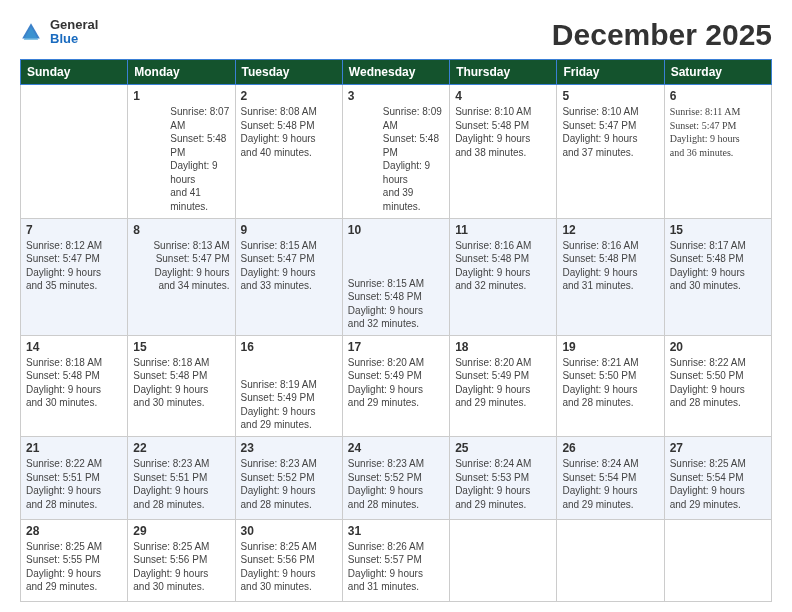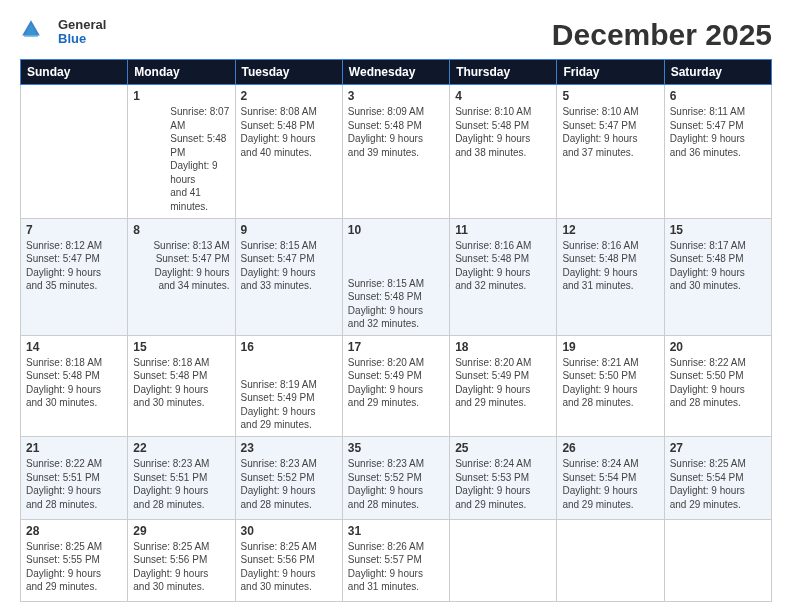--- a/index.html
+++ b/index.html
@@ -18,21 +18,22 @@
       flex-direction: column;
     }
     .header {
       display: flex;
       align-items: flex-start;
       justify-content: space-between;
       margin-bottom: 8px;
     }
     .logo {
       display: flex;
-      gap: 16px;
+      align-items: center;
+      gap: 8px;
     }
     .logo-text {
       display: flex;
       flex-direction: column;
       font-size: 13px;
       line-height: 1.1;
     }
     .logo-general { font-weight: bold; color: #333; }
     .logo-blue { font-weight: bold; color: #1a6bbf; }
     .logo-icon {
@@ -52,21 +53,21 @@
       font-size: 14px;
       font-weight: normal;
       color: #333;
     }
     table {
       width: 100%;
       border-collapse: collapse;
       flex: 1;
     }
     thead tr th {
-      background: #0f172a;
+      background: #14532d;
       color: #fff;
       font-size: 12px;
       font-weight: bold;
       padding: 5px 6px;
       text-align: left;
       border: 1px solid #3a7fd5;
     }
     tbody tr td {
       border: 1px solid #ccc;
       vertical-align: top;
@@ -143,42 +144,42 @@
           </td>
           <td>
             <span class="day-num">2</span>
             <div class="day-info" style="white-space: pre-line;">Sunrise: 8:08 AM
 Sunset: 5:48 PM
 Daylight: 9 hours
 and 40 minutes.</div>
           </td>
           <td>
             <span class="day-num">3</span>
-            <div class="day-info" style="white-space: pre-line;">Sunrise: 8:09 AM
+            <div class="day-info" style="white-space: pre-line; margin-left: 35px;">Sunrise: 8:09 AM
 Sunset: 5:48 PM
 Daylight: 9 hours
 and 39 minutes.</div>
           </td>
           <td>
             <span class="day-num">4</span>
             <div class="day-info" style="white-space: pre-line;">Sunrise: 8:10 AM
 Sunset: 5:48 PM
 Daylight: 9 hours
 and 38 minutes.</div>
           </td>
           <td>
             <span class="day-num">5</span>
             <div class="day-info" style="white-space: pre-line;">Sunrise: 8:10 AM
 Sunset: 5:47 PM
 Daylight: 9 hours
 and 37 minutes.</div>
           </td>
           <td>
             <span class="day-num">6</span>
-            <div class="day-info" style="white-space: pre-line;">Sunrise: 8:11 AM
+            <div class="day-info" style="white-space: pre-line; font-family: Liberation Serif, serif;">Sunrise: 8:11 AM
 Sunset: 5:47 PM
 Daylight: 9 hours
 and 36 minutes.</div>
           </td>
         </tr>
         <tr>
           <td>
             <span class="day-num">7</span>
             <div class="day-info" style="white-space: pre-line;">Sunrise: 8:12 AM
 Sunset: 5:47 PM
@@ -295,21 +296,21 @@
 and 28 minutes.</div>
           </td>
           <td>
             <span class="day-num">23</span>
             <div class="day-info" style="white-space: pre-line;">Sunrise: 8:23 AM
 Sunset: 5:52 PM
 Daylight: 9 hours
 and 28 minutes.</div>
           </td>
           <td>
-            <span class="day-num">35</span>
+            <span class="day-num">24</span>
             <div class="day-info" style="white-space: pre-line;">Sunrise: 8:23 AM
 Sunset: 5:52 PM
 Daylight: 9 hours
 and 28 minutes.</div>
           </td>
           <td>
             <span class="day-num">25</span>
             <div class="day-info" style="white-space: pre-line;">Sunrise: 8:24 AM
 Sunset: 5:53 PM
 Daylight: 9 hours

